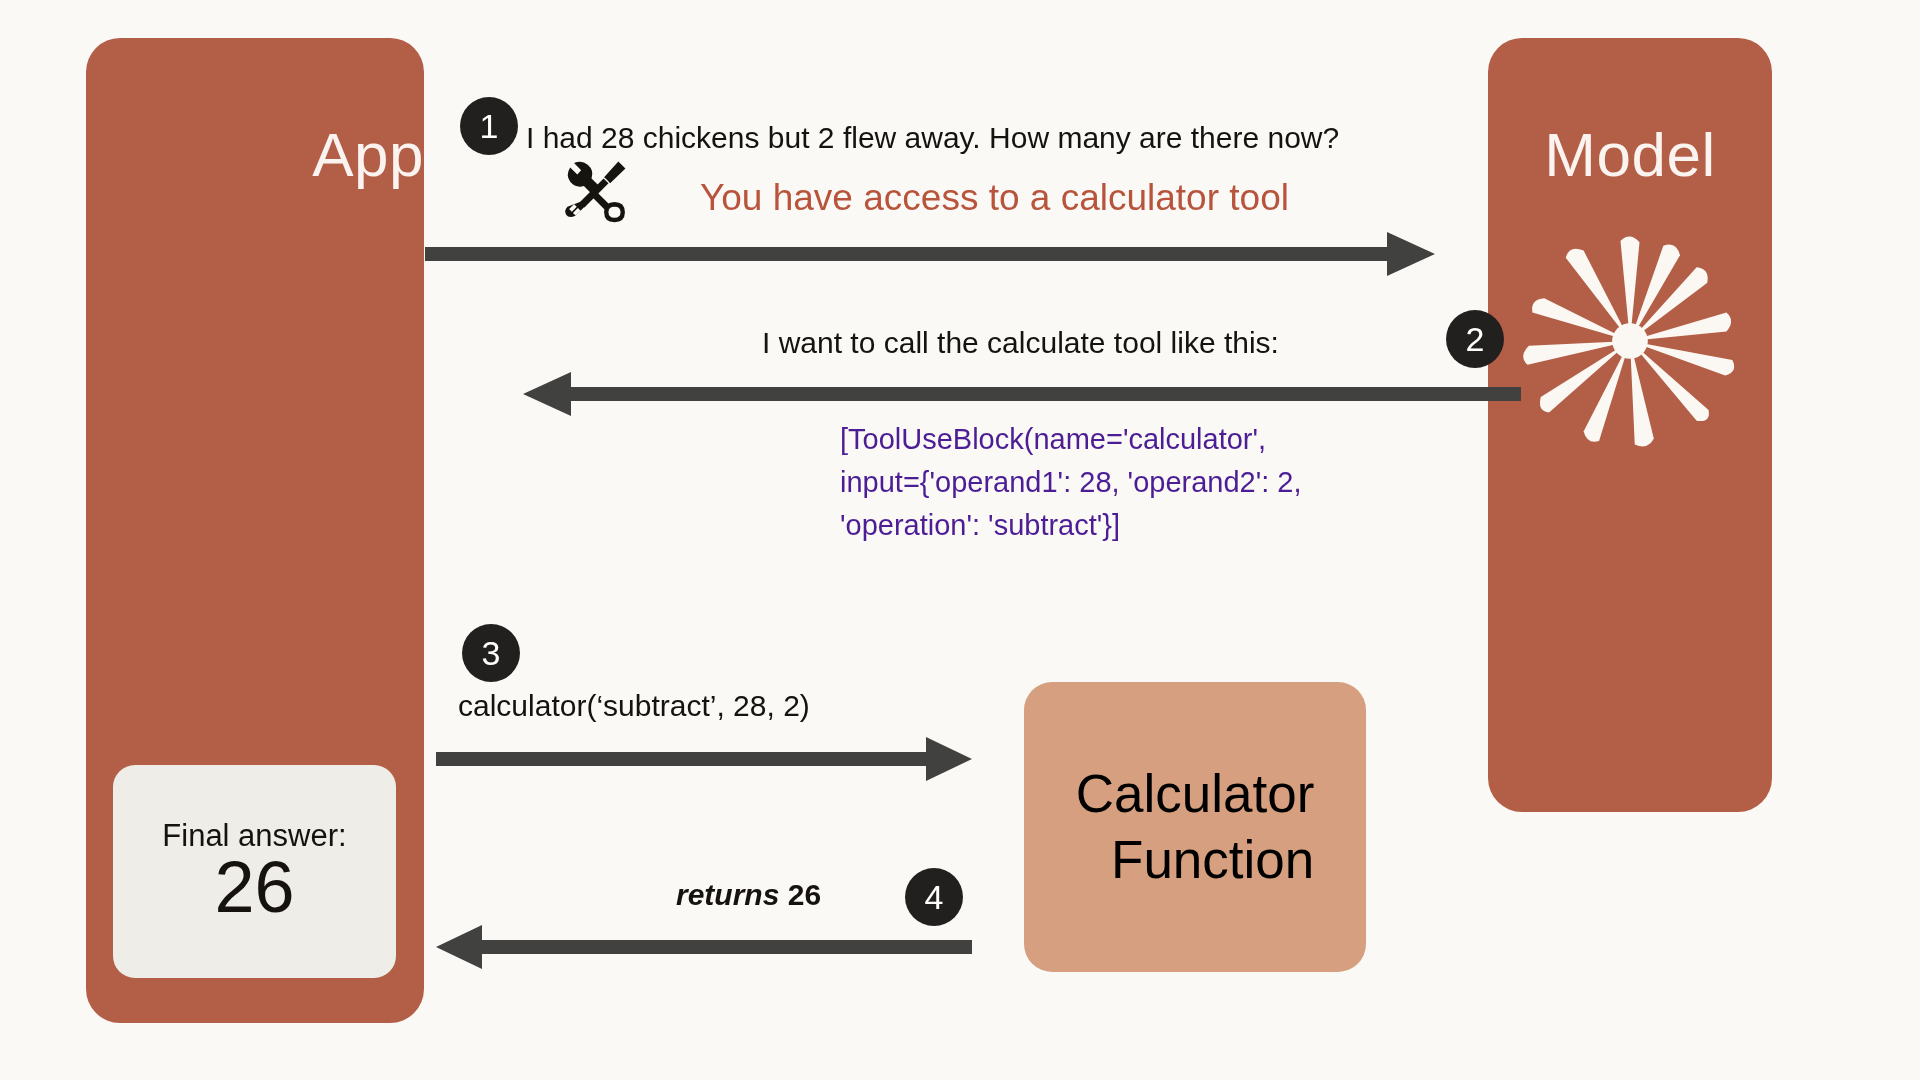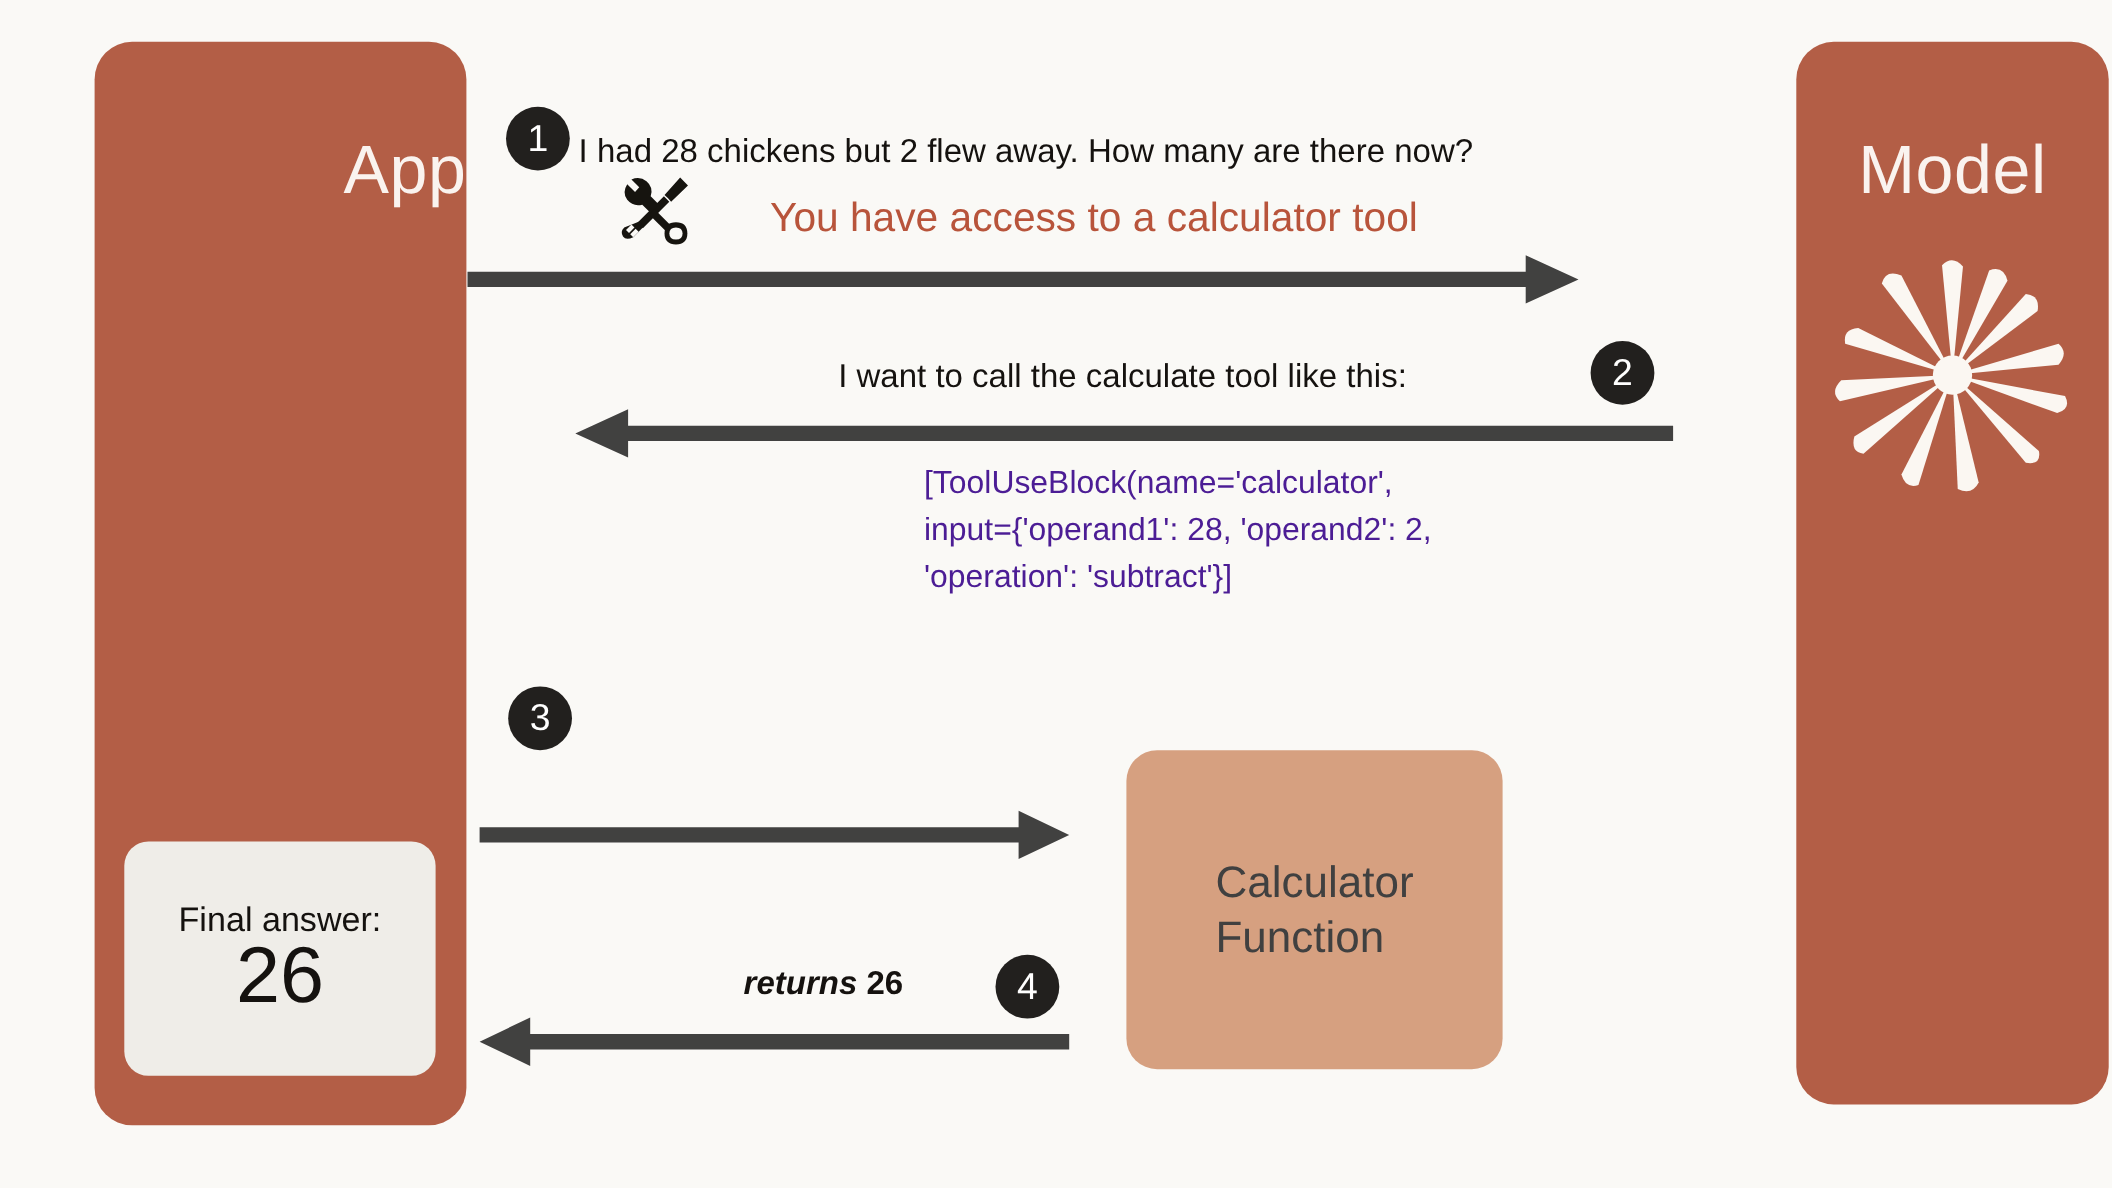--- a/index.html
+++ b/index.html
@@ -36,24 +36,24 @@
 
   #app-panel {
     left: 86px;
     top: 38px;
     width: 338px;
     height: 985px;
     align-items: flex-end;
   }
 
   #model-panel {
-    left: 1633px;
+    left: 1488px;
     top: 38px;
     width: 284px;
-    height: 966px;
+    height: 774px;
   }
 
   .panel-title {
     color: #FAF3EF;
     font-size: 62px;
     font-weight: 400;
     letter-spacing: 0.5px;
     line-height: 1;
     margin-top: 86px;
     white-space: nowrap;
@@ -103,24 +103,24 @@
     width: 342px;
     height: 290px;
     background: #D6A080;
     border-radius: 28px;
     display: flex;
     align-items: center;
     justify-content: center;
   }
 
   #calculator-box .calc-text {
-    color: #404040;
-    font-size: 40px;
+    color: #000000;
+    font-size: 53px;
     line-height: 1.25;
-    text-align: left;
+    text-align: right;
     font-weight: 400;
   }
 
   
   .step-badge {
     position: absolute;
     width: 58px;
     height: 58px;
     border-radius: 50%;
     background: #22201E;
@@ -289,20 +289,21 @@
   <svg class="arrow-svg" style="left:523px; top:372px; width:998px; height:44px;" viewBox="0 0 998 44">
     <path class="arrow-shape" d="M998 15 L48 15 L48 0 L0 22 L48 44 L48 29 L998 29 Z"></path>
   </svg>
 
   <div id="code-block">[ToolUseBlock(name='calculator',
 input={'operand1': 28, 'operand2': 2,
 'operation': 'subtract'}]</div>
 
   <div class="step-badge" id="badge-3">3</div>
 
+  <div class="msg" id="msg-3">calculator(‘subtract’, 28, 2)</div>
 
   <svg class="arrow-svg" style="left:436px; top:737px; width:536px; height:44px;" viewBox="0 0 536 44">
     <path class="arrow-shape" d="M0 15 L490 15 L490 0 L536 22 L490 44 L490 29 L0 29 Z"></path>
   </svg>
 
   <div class="step-badge" id="badge-4">4</div>
 
   <div id="msg-4">
     <span class="ret-word">returns</span><span>&nbsp;</span><span class="ret-value">26</span>
   </div>

